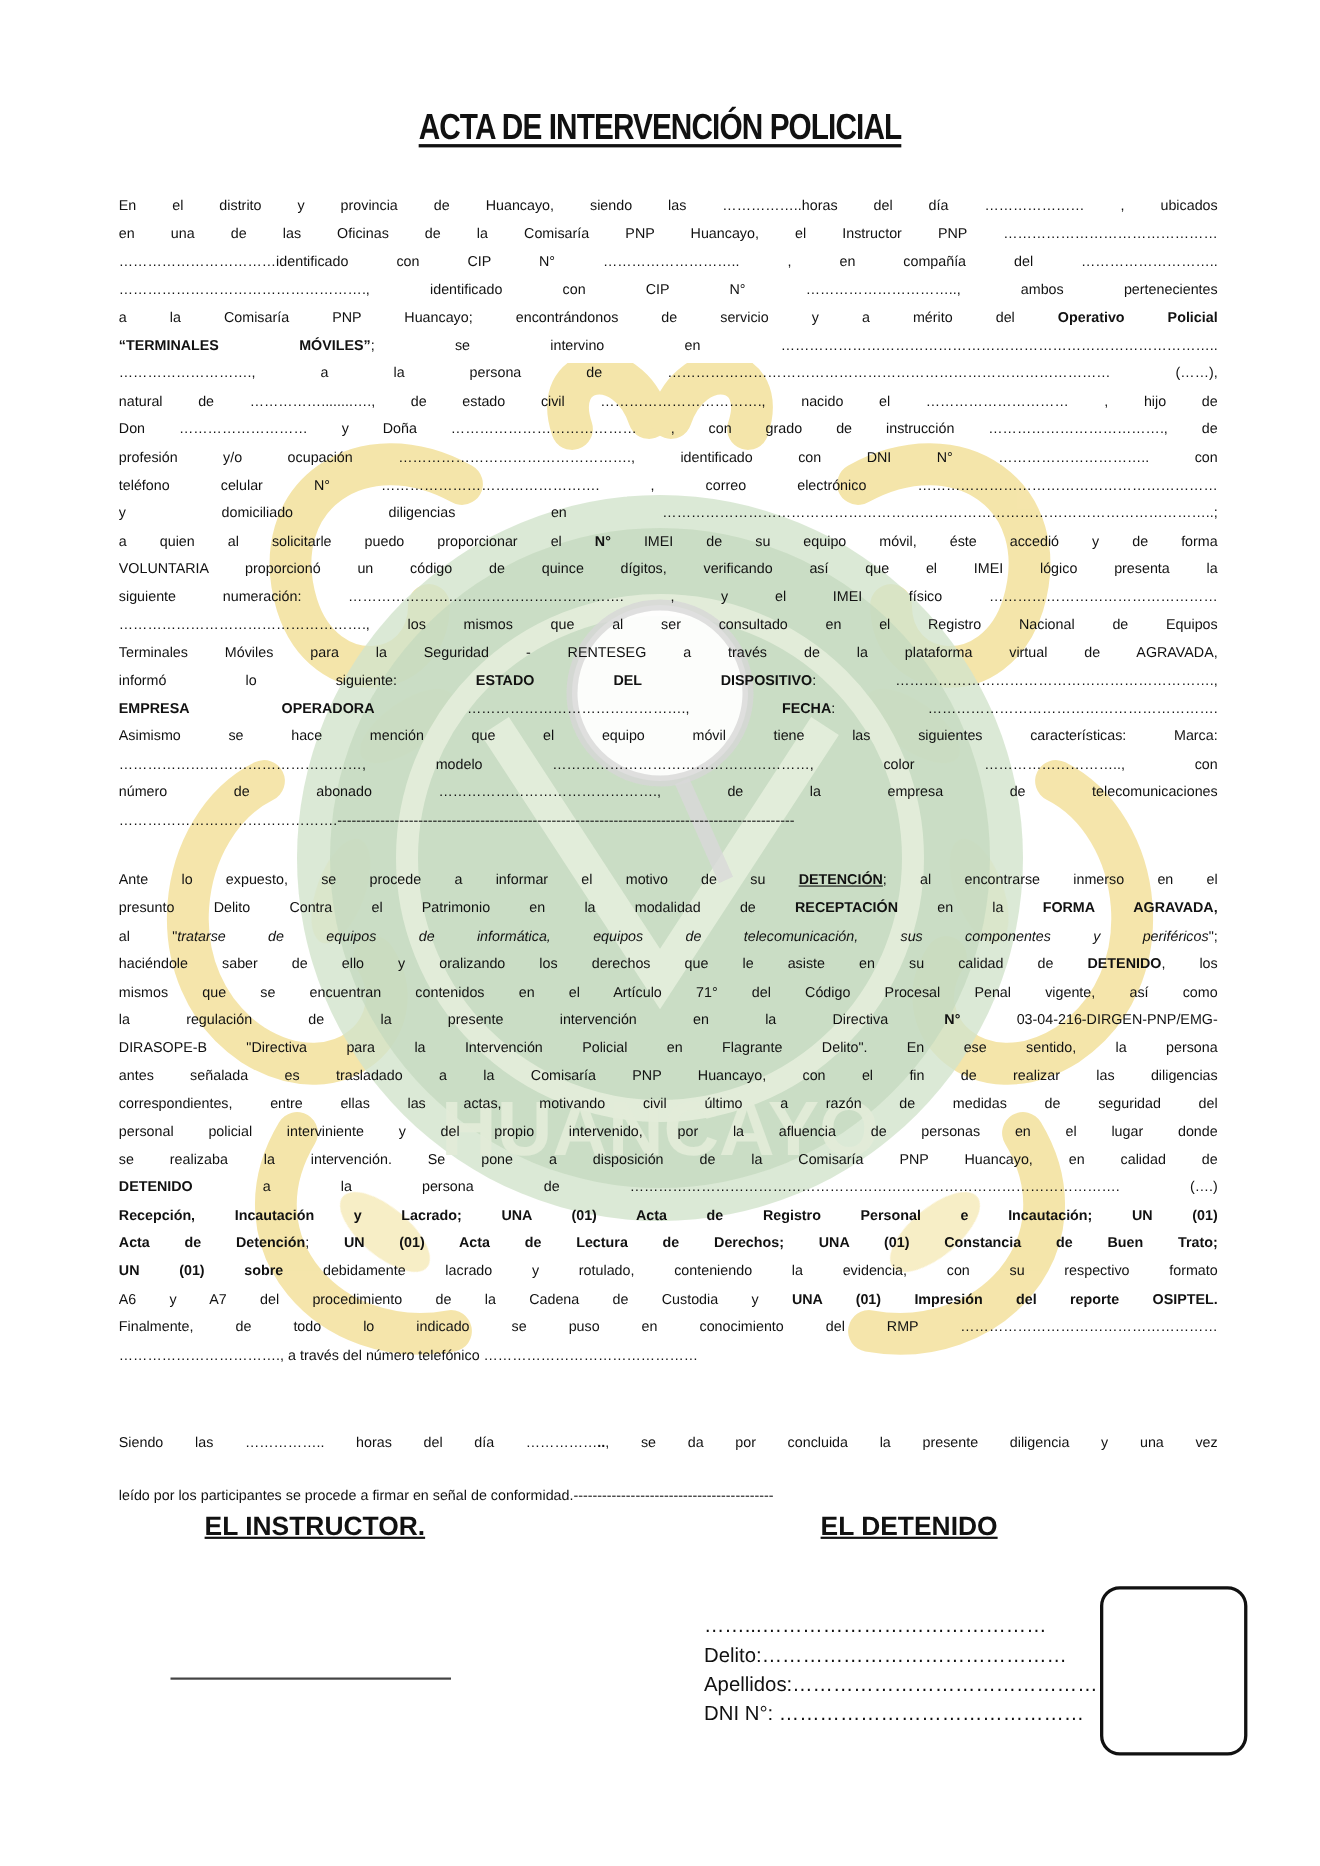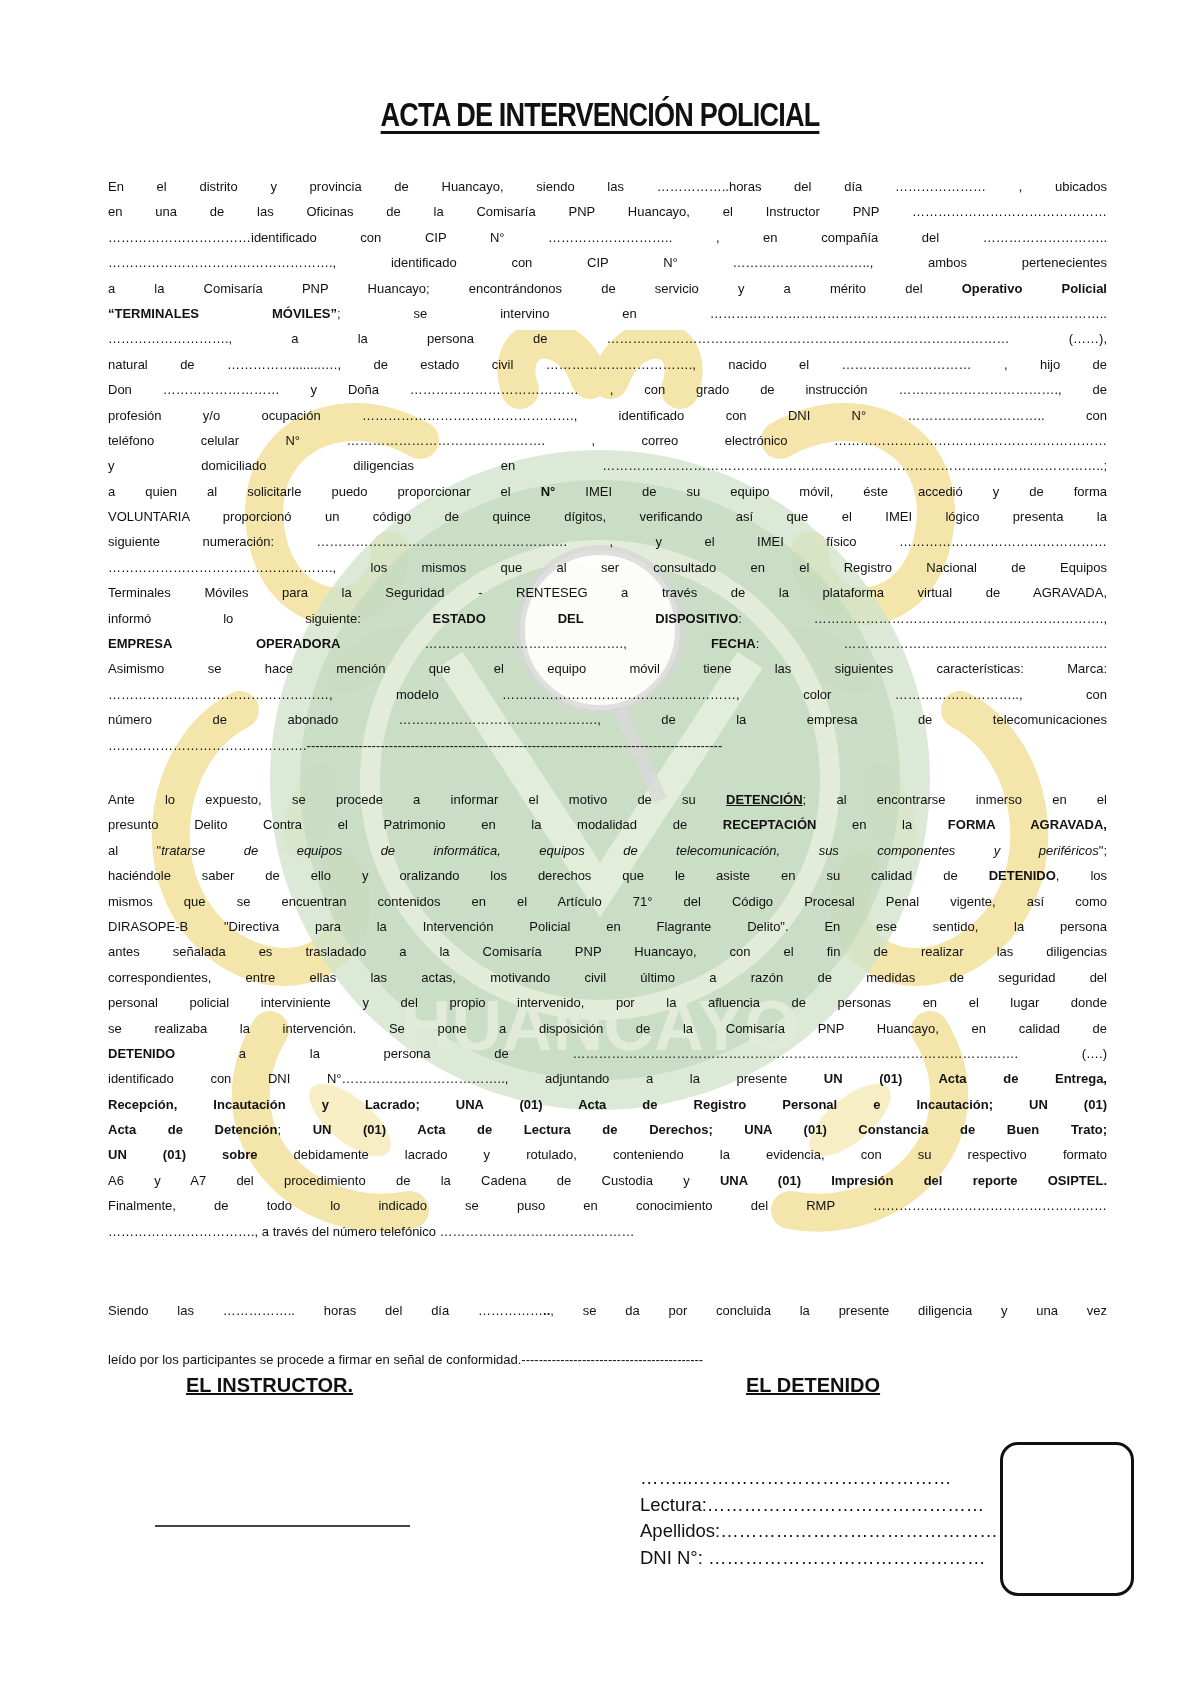--- a/index.html
+++ b/index.html
@@ -15,21 +15,21 @@
            letter-spacing: -1px; transform: scaleX(0.82); transform-origin: 600px 0;
            text-decoration: underline; text-decoration-thickness: 3px; text-underline-offset: 5px; z-index: 2; }
 
   .body-text { position: absolute; left: 108px; width: 999px; z-index: 2; font-size: 13px; line-height: 25.4px; }
   .line { display: block; white-space: nowrap; text-align: justify; text-align-last: justify; height: 25.4px; overflow: visible; }
   .line.left { text-align: left; text-align-last: left; }
   .b { font-weight: bold; }
   .u { text-decoration: underline; }
   .i { font-style: italic; }
 
-  .sig-label { position: absolute; font-weight: bold; font-size: 20px; text-decoration: underline; z-index: 2; }
+  .sig-label { position: absolute; font-weight: bold; font-size: 24px; text-decoration: underline; z-index: 2; }
   .sig-line { position: absolute; left: 155px; top: 1525px; width: 255px; height: 0; border-top: 2px solid #444; z-index: 2; }
   .det-lines { position: absolute; left: 640px; top: 1465px; font-size: 18.5px; line-height: 26.5px; z-index: 2; white-space: nowrap; }
   .det-lines div { height: 26.5px; }
   .thumb-box { position: absolute; left: 1000px; top: 1442px; width: 128px; height: 148px;
                border: 3px solid #111; border-radius: 18px; z-index: 2; background: #fff; }
 </style>
 </head>
 <body>
 
 <div class="page">
@@ -92,46 +92,46 @@
     <span class="line"><span>número de abonado ………………………………………., de la empresa de telecomunicaciones</span></span>
     <span class="line left" style="overflow:hidden;"><span>……………………………………….------------------------------------------------------------------------------------------------</span></span>
   </div>
 
   <div class="body-text" style="top:787px;">
     <span class="line"><span>Ante lo expuesto, se procede a informar el motivo de su </span><span class="b u">DETENCIÓN</span><span>; al encontrarse inmerso en el</span></span>
     <span class="line"><span>presunto Delito Contra el Patrimonio en la modalidad de </span><span class="b">RECEPTACIÓN</span><span> en la </span><span class="b">FORMA AGRAVADA</span><span class="b">,</span></span>
     <span class="line"><span>al "</span><span class="i">tratarse de equipos de informática, equipos de telecomunicación, sus componentes y periféricos</span><span>";</span></span>
     <span class="line"><span>haciéndole saber de ello y oralizando los derechos que le asiste en su calidad de </span><span class="b">DETENIDO</span><span>, los</span></span>
     <span class="line"><span>mismos que se encuentran contenidos en el Artículo 71° del Código Procesal Penal vigente, así como</span></span>
+    <span class="line"><span>la regulación de la presente intervención en la Directiva </span><span class="b">N°</span><span> 03-04-216-DIRGEN-PNP/EMG-</span></span>
     <span class="line"><span>DIRASOPE-B "Directiva para la Intervención Policial en Flagrante Delito". En ese sentido, la persona</span></span>
     <span class="line"><span>antes señalada es trasladado a la Comisaría PNP Huancayo, con el fin de realizar las diligencias</span></span>
     <span class="line"><span>correspondientes, entre ellas las actas, motivando civil último a razón de medidas de seguridad del</span></span>
     <span class="line"><span>personal policial interviniente y del propio intervenido, por la afluencia de personas en el lugar donde</span></span>
     <span class="line"><span>se realizaba la intervención. Se pone a disposición de la Comisaría PNP Huancayo, en calidad de</span></span>
     <span class="line"><span class="b">DETENIDO</span><span> a la persona de …………………………………………………………………………………………. (….)</span></span>
-    <span class="line"><span>identificado con DNI N°……………………………….., adjuntando a la presente </span><span class="b">UN (01) Acta de Entrega,</span></span>
     <span class="line b"><span>Recepción, Incautación y Lacrado; UNA (01) Acta de Registro Personal e Incautación; UN (01)</span></span>
     <span class="line"><span class="b">Acta de Detención</span><span>; </span><span class="b">UN (01) Acta de Lectura de Derechos; UNA (01) Constancia de Buen Trato;</span></span>
     <span class="line"><span class="b">UN (01) sobre</span><span> debidamente lacrado y rotulado, conteniendo la evidencia, con su respectivo formato</span></span>
     <span class="line"><span>A6 y A7 del procedimiento de la Cadena de Custodia y </span><span class="b">UNA (01) Impresión del reporte OSIPTEL.</span></span>
     <span class="line"><span>Finalmente, de todo lo indicado se puso en conocimiento del RMP ………………………………………………</span></span>
     <span class="line left"><span>……………………………., a través del número telefónico ………………………………………</span></span>
   </div>
 
   <div class="body-text" style="top:1298px;">
     <span class="line"><span>Siendo las …………….. horas del día ……………</span><span class="b">..</span><span>, se da por concluida la presente diligencia y una vez</span></span>
     <span class="line left" style="overflow:hidden;margin-top:24px;"><span>leído por los participantes se procede a firmar en señal de conformidad.------------------------------------------</span></span>
   </div>
 
   <div class="sig-label" style="left:186px; top:1374px;">EL INSTRUCTOR.</div>
   <div class="sig-label" style="left:746px; top:1374px;">EL DETENIDO</div>
 
   <div class="sig-line"></div>
 
   <div class="det-lines">
     <div>……...……………………………………</div>
-    <div>Lectura:………………………………………</div>
+    <div>Delito:………………………………………</div>
     <div>Apellidos:………………………………………</div>
     <div>DNI N°: ………………………………………</div>
   </div>
 
   <div class="thumb-box"></div>
 </div>
 
 </body></html>

